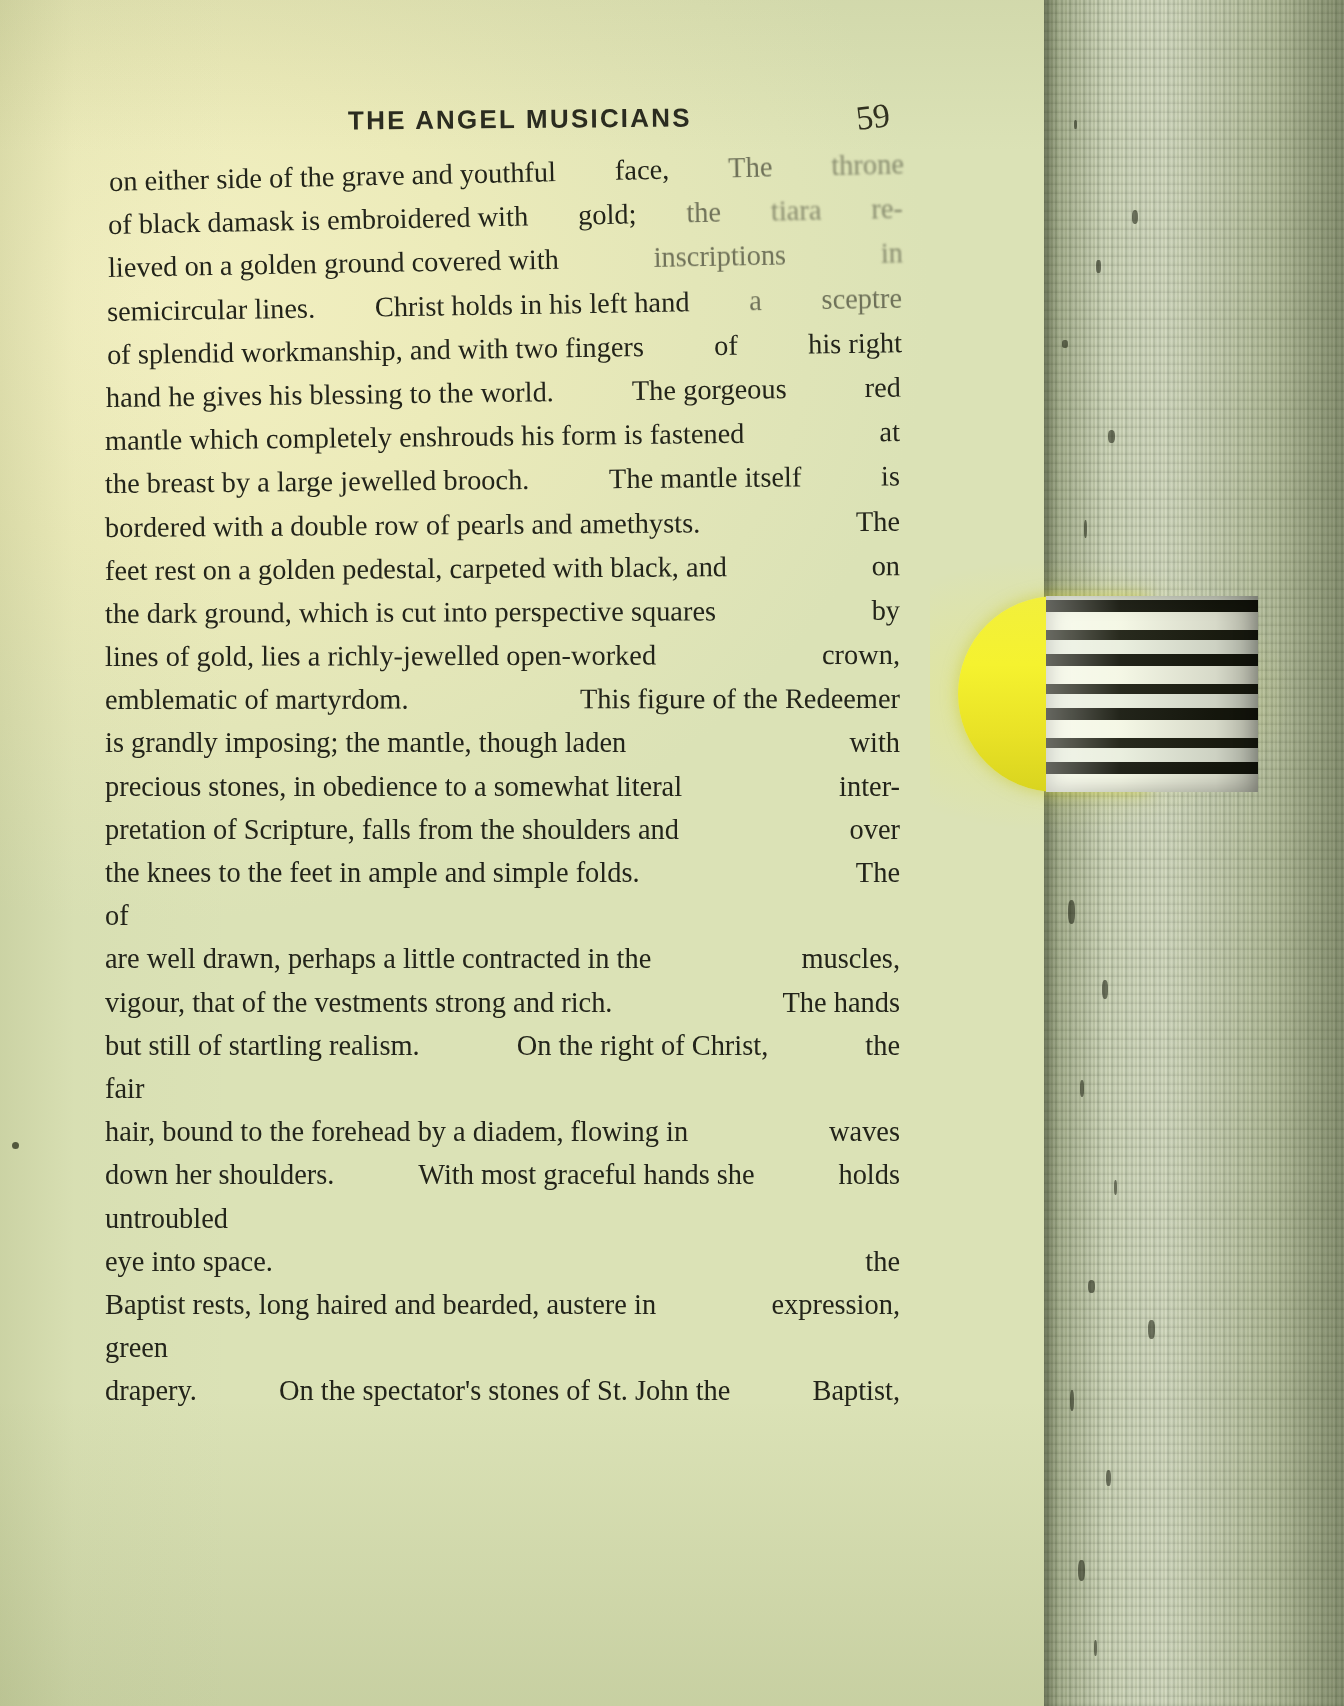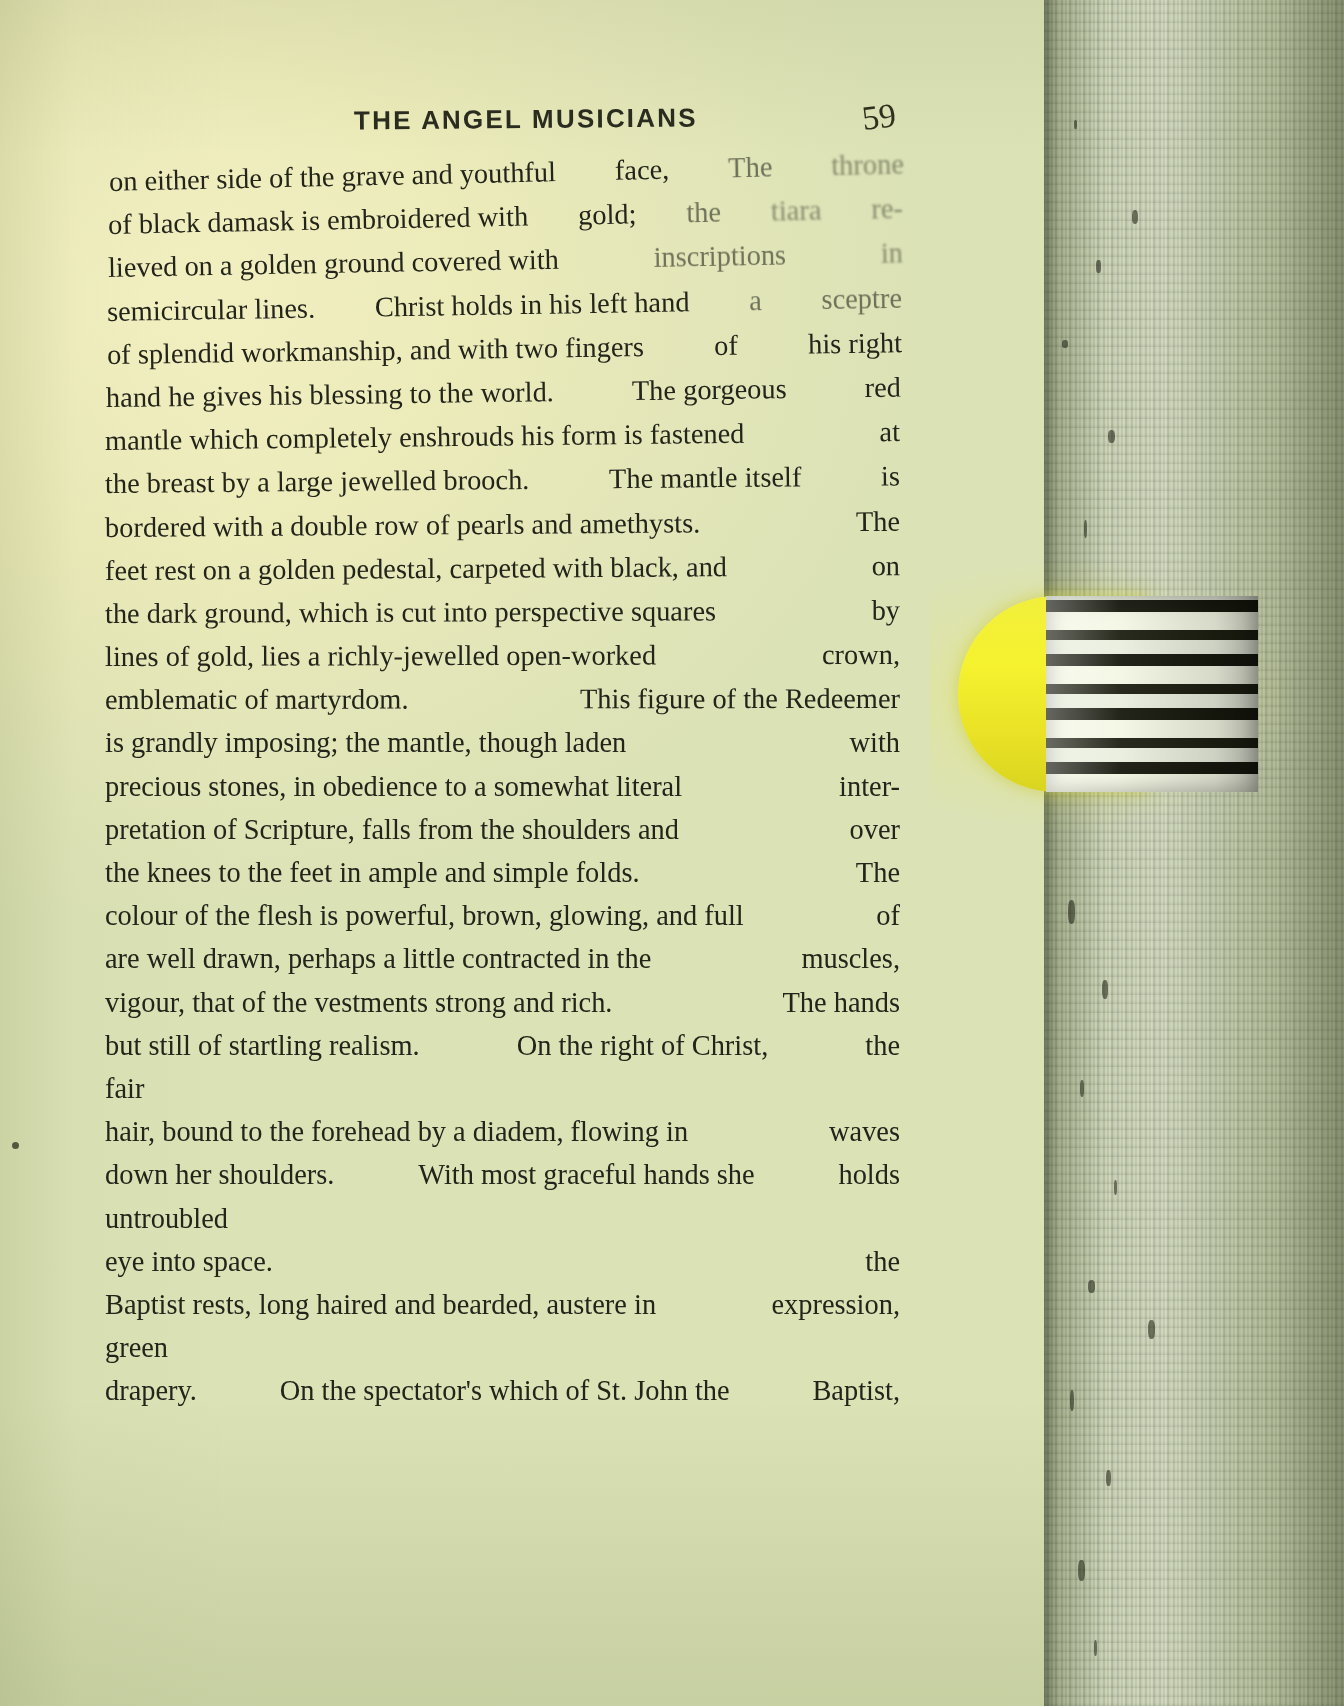--- a/index.html
+++ b/index.html
@@ -34,21 +34,21 @@
     background:
       linear-gradient(90deg, rgba(120,130,70,0.16) 0%, rgba(120,130,70,0.03) 7%, rgba(255,255,255,0) 22%),
       linear-gradient(0deg, rgba(110,125,70,0.18) 0%, rgba(255,255,255,0) 18%),
       linear-gradient(180deg, rgba(130,135,80,0.10) 0%, rgba(255,255,255,0) 9%);
     pointer-events: none;
   }
 
   
   #runhead {
     position: absolute;
-    left: 132px;
+    left: 126px;
     top: 104px;
     width: 840px;
     height: 40px;
   }
   .rh-title {
     position: absolute;
     left: 222px;
     top: 0;
     font-family: "Liberation Sans", sans-serif;
     font-weight: bold;
@@ -218,32 +218,32 @@
       <div class="line j r8"><span class="w">the breast by a large jewelled brooch.</span><span class="w">The mantle itself</span><span class="w">is</span></div>
       <div class="line j r9"><span class="w">bordered with a double row of pearls and amethysts.</span><span class="w">The</span></div>
       <div class="line j r10"><span class="w">feet rest on a golden pedestal, carpeted with black, and</span><span class="w">on</span></div>
       <div class="line j r11"><span class="w">the dark ground, which is cut into perspective squares</span><span class="w">by</span></div>
       <div class="line j r12"><span class="w">lines of gold, lies a richly-jewelled open-worked</span><span class="w">crown,</span></div>
       <div class="line j r13"><span class="w">emblematic of martyrdom.</span><span class="w">This figure of the Redeemer</span></div>
       <div class="line j r14"><span class="w">is grandly imposing; the mantle, though laden</span><span class="w">with</span></div>
       <div class="line j r14"><span class="w">precious stones, in obedience to a somewhat literal</span><span class="w">inter-</span></div>
       <div class="line j r14"><span class="w">pretation of Scripture, falls from the shoulders and</span><span class="w">over</span></div>
       <div class="line j r14"><span class="w">the knees to the feet in ample and simple folds.</span><span class="w">The</span></div>
-      <div class="line j r14"><span class="w">colour of the flesh is powerful, brown, glowing, and full</span><span class="w">of</span></div>
+      <div class="line j r14"><span class="w">of</span></div>
       <div class="line j r14"><span class="w">are well drawn, perhaps a little contracted in the</span><span class="w">muscles,</span></div>
       <div class="line j r14"><span class="w">vigour, that of the vestments strong and rich.</span><span class="w">The hands</span></div>
       <div class="line j r14"><span class="w">but still of startling realism.</span><span class="w">On the right of Christ,</span><span class="w">the</span></div>
       <div class="line j r14"><span class="w">fair</span></div>
       <div class="line j r14"><span class="w">hair, bound to the forehead by a diadem, flowing in</span><span class="w">waves</span></div>
       <div class="line j r14"><span class="w">down her shoulders.</span><span class="w">With most graceful hands she</span><span class="w">holds</span></div>
       <div class="line j r14"><span class="w">untroubled</span></div>
       <div class="line j r14"><span class="w">eye into space.</span><span class="w">the</span></div>
       <div class="line j r14"><span class="w">Baptist rests, long haired and bearded, austere in</span><span class="w">expression,</span></div>
       <div class="line j r14"><span class="w">green</span></div>
-      <div class="line j r14"><span class="w">drapery.</span><span class="w">On the spectator's which of St. John the</span><span class="w">Baptist,</span></div>
+      <div class="line j r14"><span class="w">drapery.</span><span class="w">On the spectator's stones of St. John the</span><span class="w">Baptist,</span></div>
     </div>
 
   <div id="speck-left"></div>
 
   <div id="edge">
       <div class="speck" style="left: 30px; top: 120px; width: 3px; height: 9px;"></div>
       <div class="speck" style="left: 52px; top: 260px; width: 5px; height: 13px;"></div>
       <div class="speck" style="left: 18px; top: 340px; width: 6px; height: 8px;"></div>
       <div class="speck" style="left: 64px; top: 430px; width: 7px; height: 13px;"></div>
       <div class="speck" style="left: 40px; top: 520px; width: 3px; height: 18px;"></div>

